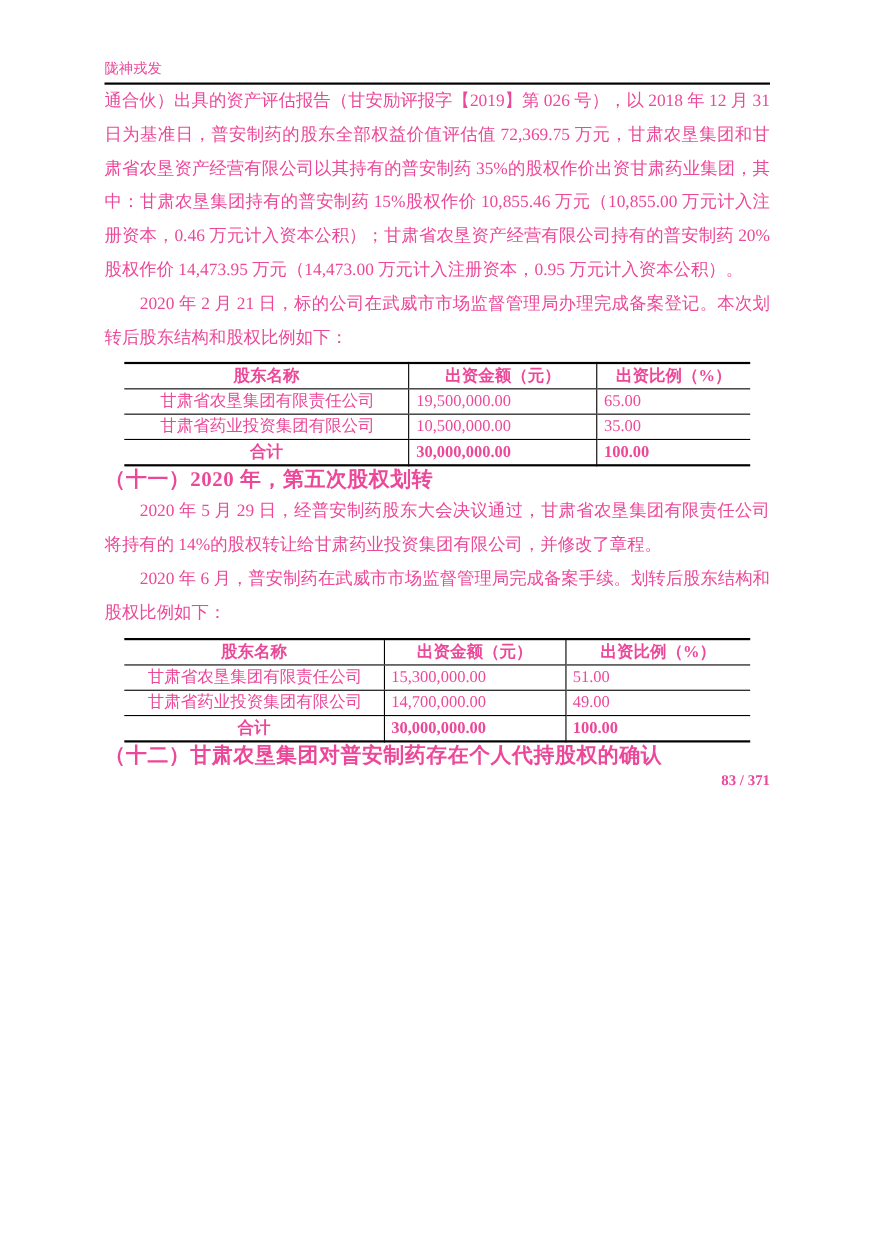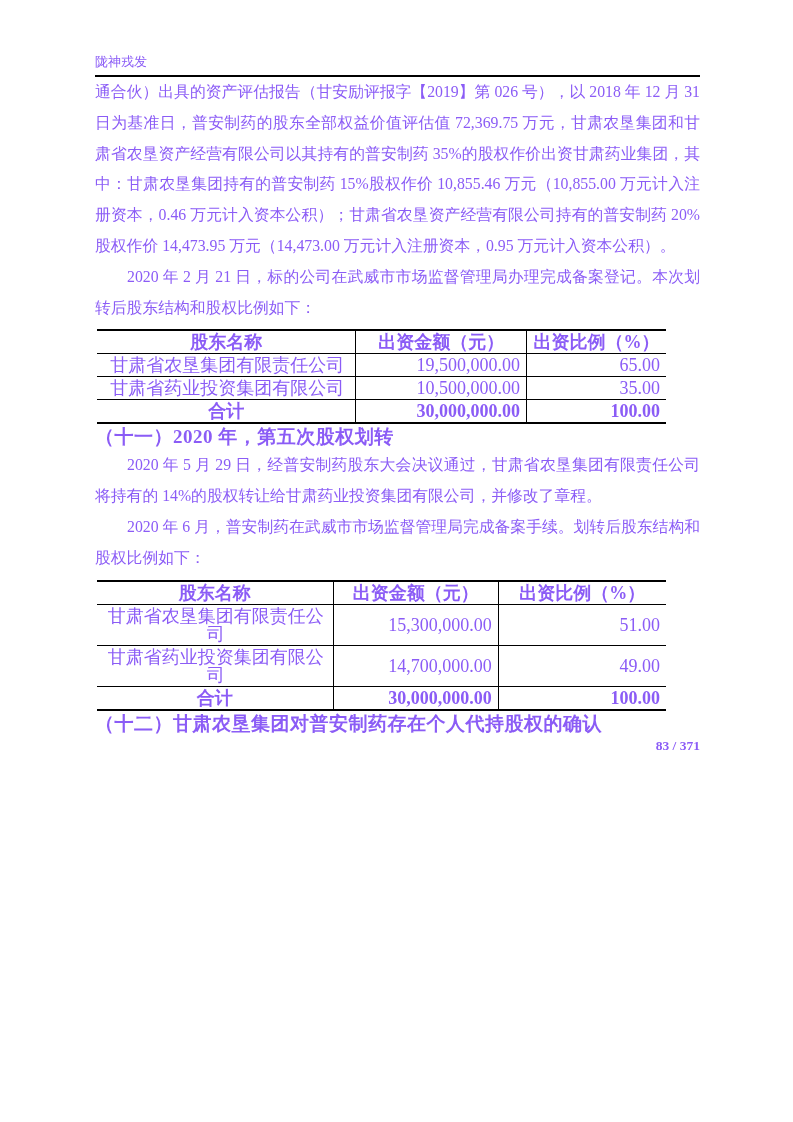--- a/index.html
+++ b/index.html
@@ -2,21 +2,21 @@
 <html><head>
 <meta charset="utf-8">
 <style>
   * { box-sizing: border-box; }
   html, body { margin: 0; padding: 0; background: #ffffff; }
   .page {
     position: relative;
     width: 793px;
     height: 1122px;
     background: #ffffff;
-    color: #8b5cf6;
+    color: #ec4899;
     font-family: "Liberation Serif", "DejaVu Serif", serif;
     overflow: hidden;
   }
   
   .doc-header {
     display: flex;
     justify-content: space-between;
     align-items: flex-end;
     margin: 54px 93px 0 95px;
     padding-bottom: 5px;
@@ -47,39 +47,39 @@
     line-height: 26px;
     letter-spacing: 0.5px;
   }
   .h11 { margin-top: 24px; }
   .h12 { margin-top: 22px; }
   
   table.share-table {
     border-collapse: collapse;
     border-top: 2.5px solid #000;
     border-bottom: 2.5px solid #000;
-    margin: 6px 0 0 2px;
+    margin: 6px 0 0 18px;
     width: 569px;
-    font-size: 18px;
+    font-size: 15px;
     table-layout: fixed;
   }
   .share-table th, .share-table td {
     padding: 2px 6px;
     height: 23px;
     line-height: 18px;
   }
   .share-table th {
     font-weight: bold;
     text-align: center;
     border-bottom: 1px solid #000;
   }
   .share-table th + th, .share-table td + td { border-left: 1px solid #000; }
   .share-table tbody td { border-bottom: 1px solid #000; }
   .share-table td.name { text-align: center; padding-left: 8px; }
-  .share-table td.num  { text-align: right; }
+  .share-table td.num  { }
   .share-table tr.total td {
     font-weight: bold;
     border-top: 1.5px solid #000;
     border-bottom: none;
   }
   .share-table tr.total td.total-label { text-align: center; }
   
   .page-num {
     margin: 1px 93px 0 95px;
     text-align: right;

